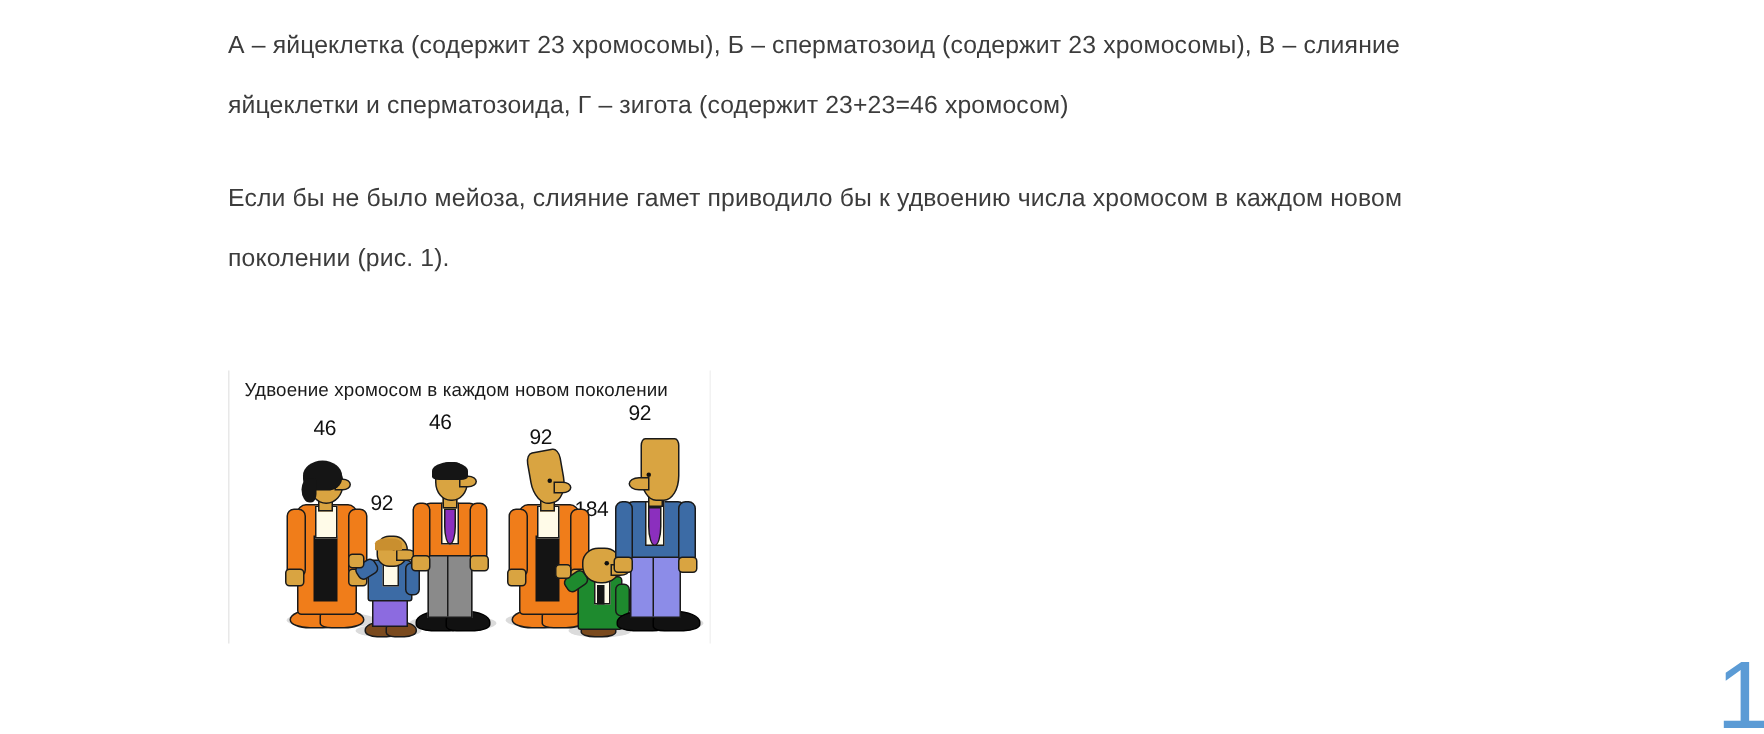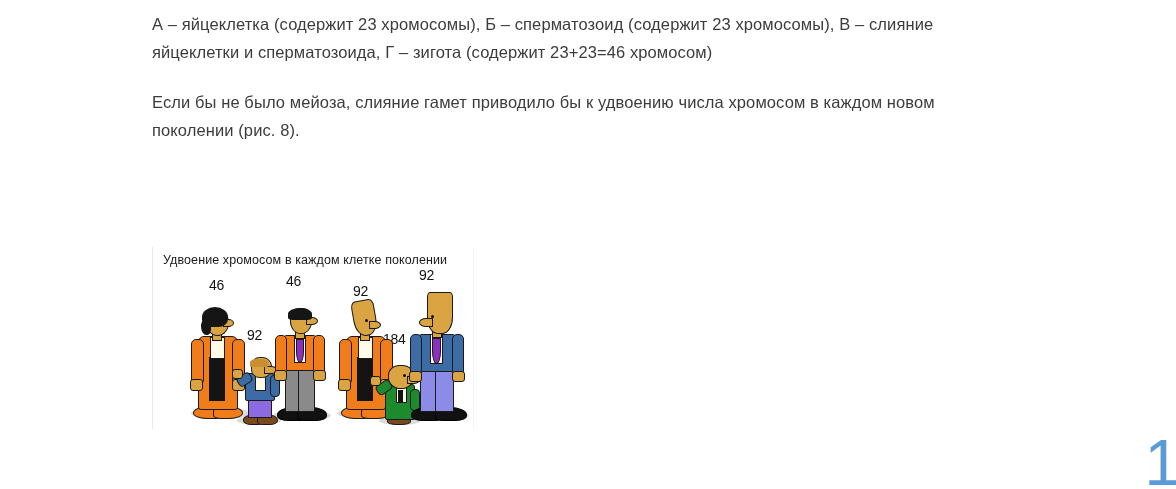--- a/index.html
+++ b/index.html
@@ -18,21 +18,21 @@
   .content {
     position: absolute;
     left: 152px;
     top: 0;
     width: 836px;
   }
 
   .para {
     color: #3c3c3c;
     font-size: 16.5px;
-    line-height: 28px;
+    line-height: 40px;
     letter-spacing: 0.1px;
     margin: 0;
   }
   .para.p1 { padding-top: 10px; }
   .para.p2 { padding-top: 22px; }
   .para.p3 { padding-top: 22px; }
 
   
   .figure-block {
     position: absolute;
@@ -118,27 +118,27 @@
     width: 40px;
     height: 70px;
     overflow: hidden;
   }
 </style>
 </head>
 <body>
 
 <div class="content">
   <p class="para p1">А – яйцеклетка (содержит 23 хромосомы), Б – сперматозоид (содержит 23 хромосомы), В – слияние яйцеклетки и сперматозоида, Г – зигота (содержит 23+23=46 хромосом)</p>
-  <p class="para p3">Если бы не было мейоза, слияние гамет приводило бы к удвоению числа хромосом в каждом новом поколении (рис. 8).</p>
+  <p class="para p3">Если бы не было мейоза, слияние гамет приводило бы к удвоению числа хромосом в каждом новом поколении (рис. 1).</p>
 </div>
 
 <div class="figure-block">
   <div class="fig-frame">
 
-    <div class="fig-title">Удвоение хромосом в каждом клетке поколении</div>
+    <div class="fig-title">Удвоение хромосом в каждом новом поколении</div>
 
     <div class="panels">
 
       <div class="panel panel-a">
 
         <span class="num" style="left:48px; top:2px;">46</span>
         <span class="num" style="left:125px; top:-2px;">46</span>
         <span class="num" style="left:86px; top:52px;">92</span>
 
         <div class="shadow" style="left:30px; bottom:6px; width:60px; height:11px;"></div>

